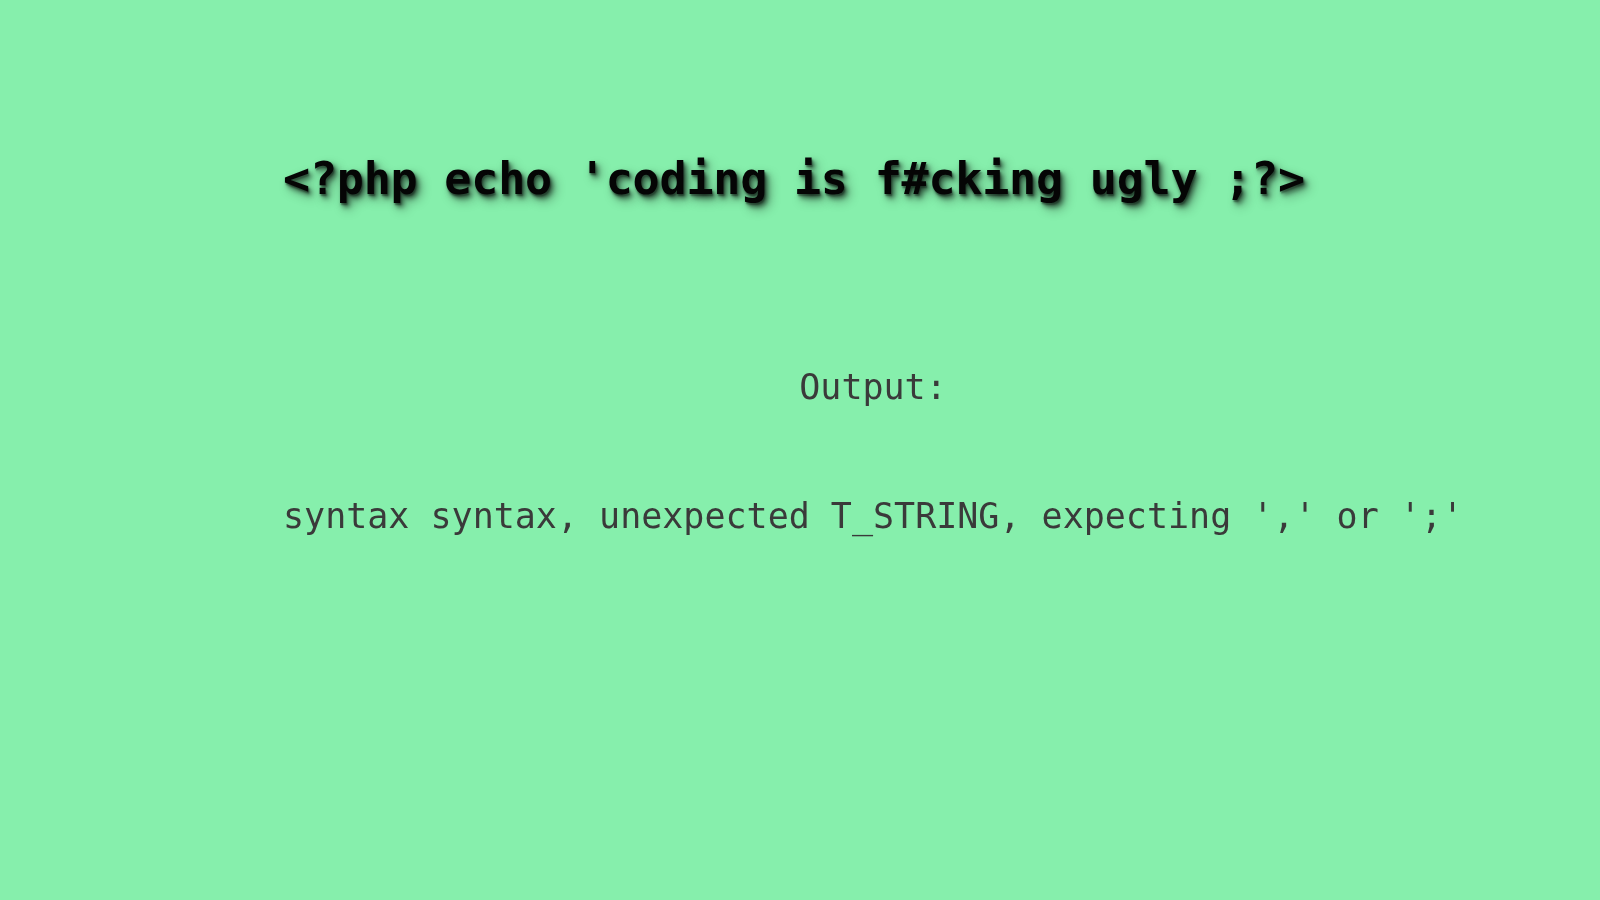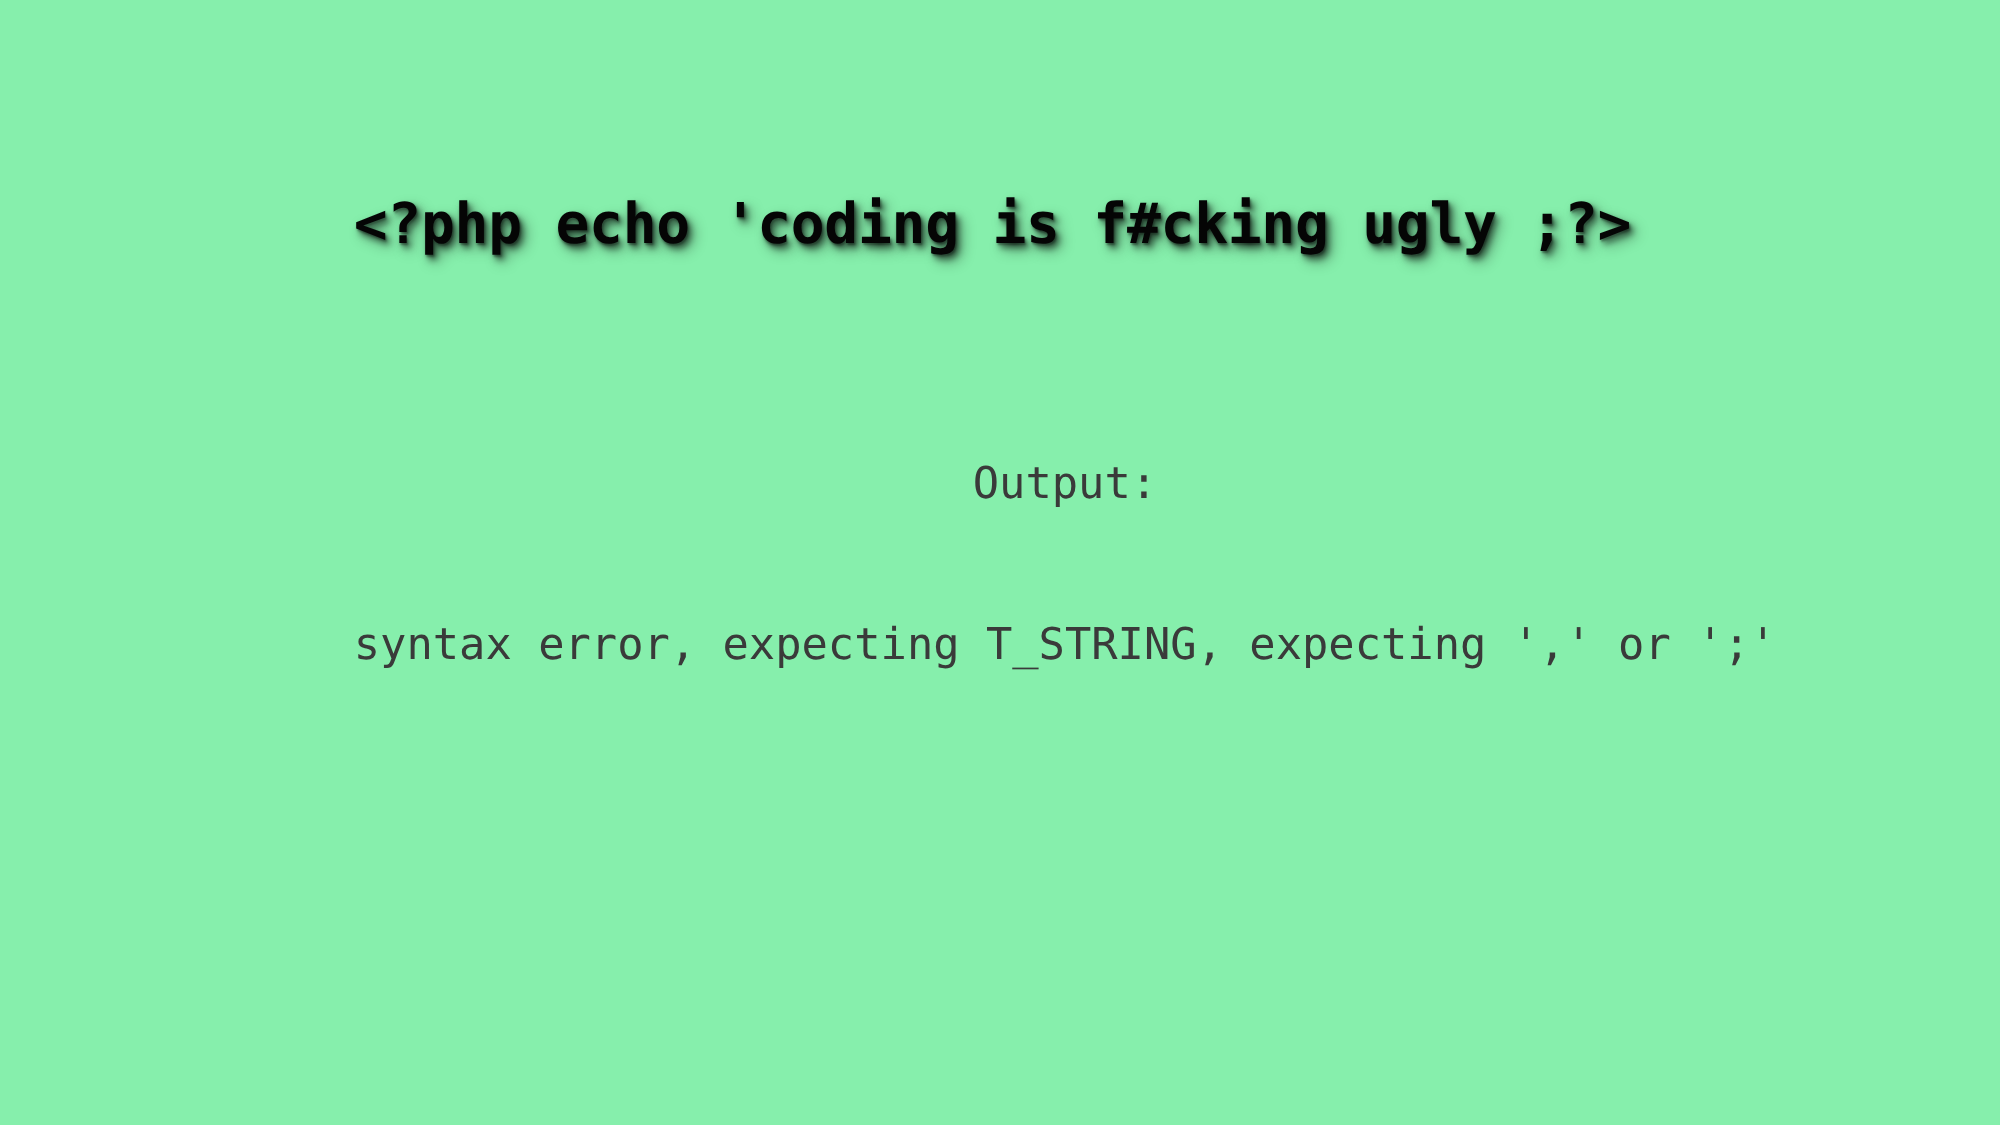--- a/index.html
+++ b/index.html
@@ -66,16 +66,16 @@
 </style>
 </head>
 <body>
 
 <div class="slide">
 
   <div class="headline">&lt;?php echo 'coding is f#cking ugly ;?&gt;</div>
 
   <div class="output-block">
     <span class="output-line">Output:</span>
-    <span class="output-line">syntax error, expecting T_STRING, expecting ',' or ';'</span>
+    <span class="output-line">syntax syntax, unexpected T_STRING, expecting ',' or ';'</span>
   </div>
 
 </div>
 
 </body></html>

